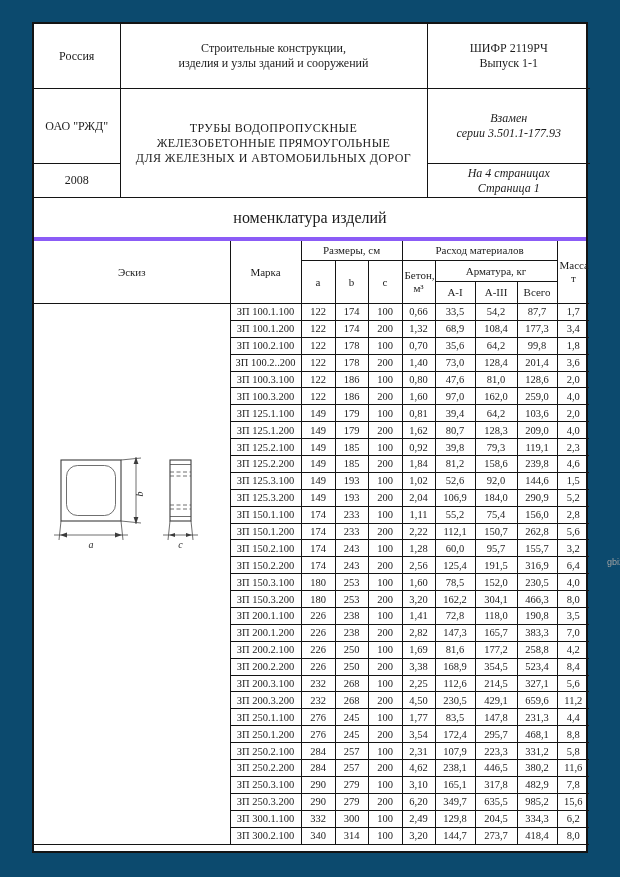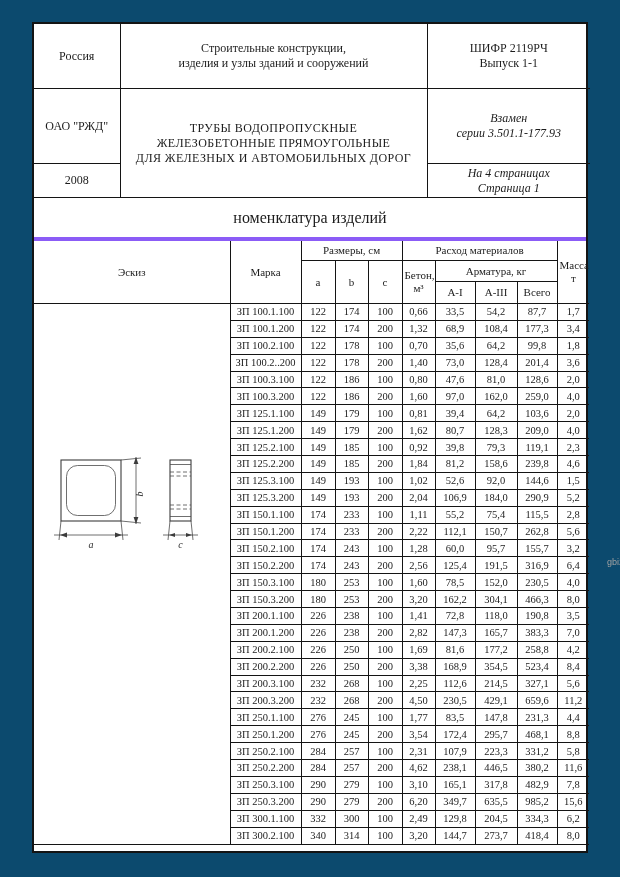--- a/index.html
+++ b/index.html
@@ -315,21 +315,21 @@
             <td class="cell col-mass">5,2</td>
           </tr>
           <tr class="data-row">
             <td class="cell col-mark">ЗП 150.1.100</td>
             <td class="cell col-a">174</td>
             <td class="cell col-b">233</td>
             <td class="cell col-c">100</td>
             <td class="cell col-concrete">1,11</td>
             <td class="cell col-a1">55,2</td>
             <td class="cell col-a3">75,4</td>
-            <td class="cell col-total">115,5</td>
+            <td class="cell col-total">156,0</td>
             <td class="cell col-mass">2,8</td>
           </tr>
           <tr class="data-row">
             <td class="cell col-mark">ЗП 150.1.200</td>
             <td class="cell col-a">174</td>
             <td class="cell col-b">233</td>
             <td class="cell col-c">200</td>
             <td class="cell col-concrete">2,22</td>
             <td class="cell col-a1">112,1</td>
             <td class="cell col-a3">150,7</td>

